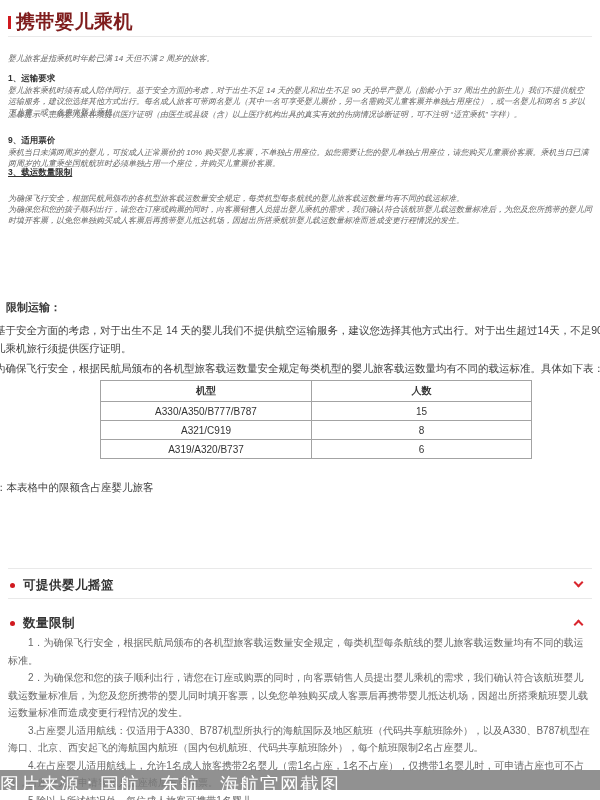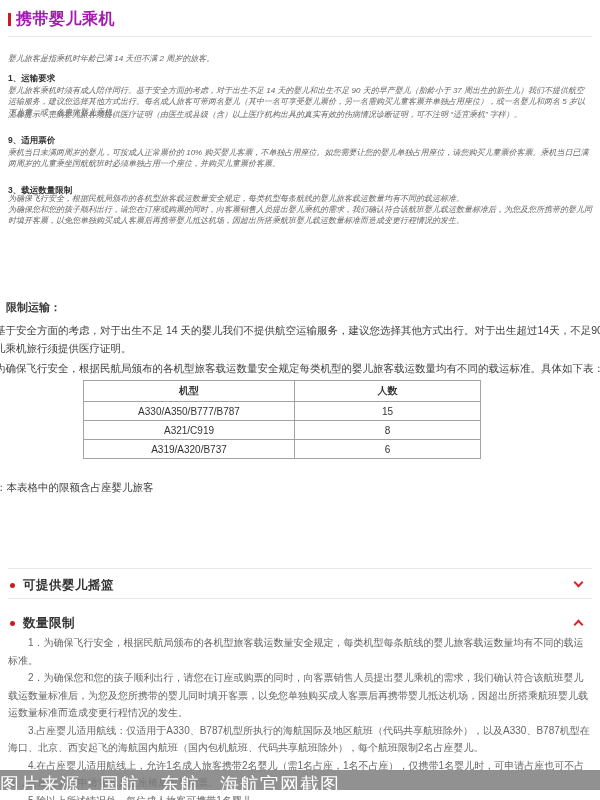--- a/index.html
+++ b/index.html
@@ -3,45 +3,45 @@
 <meta charset="utf-8">
 <style>
   * { margin:0; padding:0; box-sizing:border-box; }
   html,body { width:600px; height:800px; background:#fff; overflow:hidden;
               font-family:"Liberation Sans","DejaVu Sans",sans-serif; }
   .page { position:relative; width:600px; height:800px; overflow:hidden; background:#fff; }
 
   
   .hdr { position:absolute; top:9px; left:8px; display:flex; align-items:center; gap:5px; }
   .hdr .bar { width:3px; height:13px; background:#d0191f; display:inline-block; }
-  .hdr h1 { font-size:16px; font-weight:bold; color:#a21caf; letter-spacing:.5px; }
+  .hdr h1 { font-size:19px; font-weight:bold; color:#7f1d1d; letter-spacing:.5px; }
   .divider { position:absolute; left:8px; right:8px; height:1px; background:#e9e9e9; }
   .d1 { top:36px; }
 
   
   .tiny { position:absolute; left:8px; right:8px; font-size:8px; line-height:11px; color:#666;font-style:italic; }
   .tiny-h { position:absolute; left:8px; right:8px; font-size:8.5px; font-weight:bold; color:#333; }
   .t-intro  { top:53px; }
   .t-h1     { top:73px; }
   .t-p1     { top:85px; }
   .t-tip    { top:109px; }
   .t-h2     { top:135px; }
   .t-p2     { top:147px; }
-  .t-h3     { top:185px; }
+  .t-h3     { top:167px;text-decoration:underline; }
   .t-p3a    { top:193px; }
   .t-p3b    { top:204px; }
 
   
   .r-head { position:absolute; top:300px; left:-5px; font-size:11px; font-weight:bold;
             color:#3a3a3a; white-space:nowrap; }
   .r-line { position:absolute; left:-5px; font-size:10.5px; color:#404040; white-space:nowrap; }
   .rl1 { top:324px; } .rl2 { top:342px; } .rl3 { top:362px; }
   .r-note { position:absolute; top:481px; left:-4px; font-size:10.5px; color:#404040; white-space:nowrap; }
 
-  table.ac { position:absolute; top:380px; left:83px; width:398px; border-collapse:collapse; }
+  table.ac { position:absolute; top:380px; left:100px; width:432px; border-collapse:collapse; }
   table.ac th, table.ac td { border:1px solid #a3a3a3; text-align:center; font-size:10px;
             color:#333; padding:3px 2px; height:19px; }
   table.ac th { font-weight:bold; }
 
   
   .d2 { top:568px; } .d3 { top:598px; }
   .acc-row { position:absolute; left:8px; right:8px; height:26px; display:flex;
              align-items:center; cursor:pointer;text-align:center; }
   .acc1 { top:572px; } .acc2 { top:610px; }
   .dot { width:5px; height:5px; border-radius:50%; background:#d0191f; margin:0 8px 0 2px; flex:none; }

